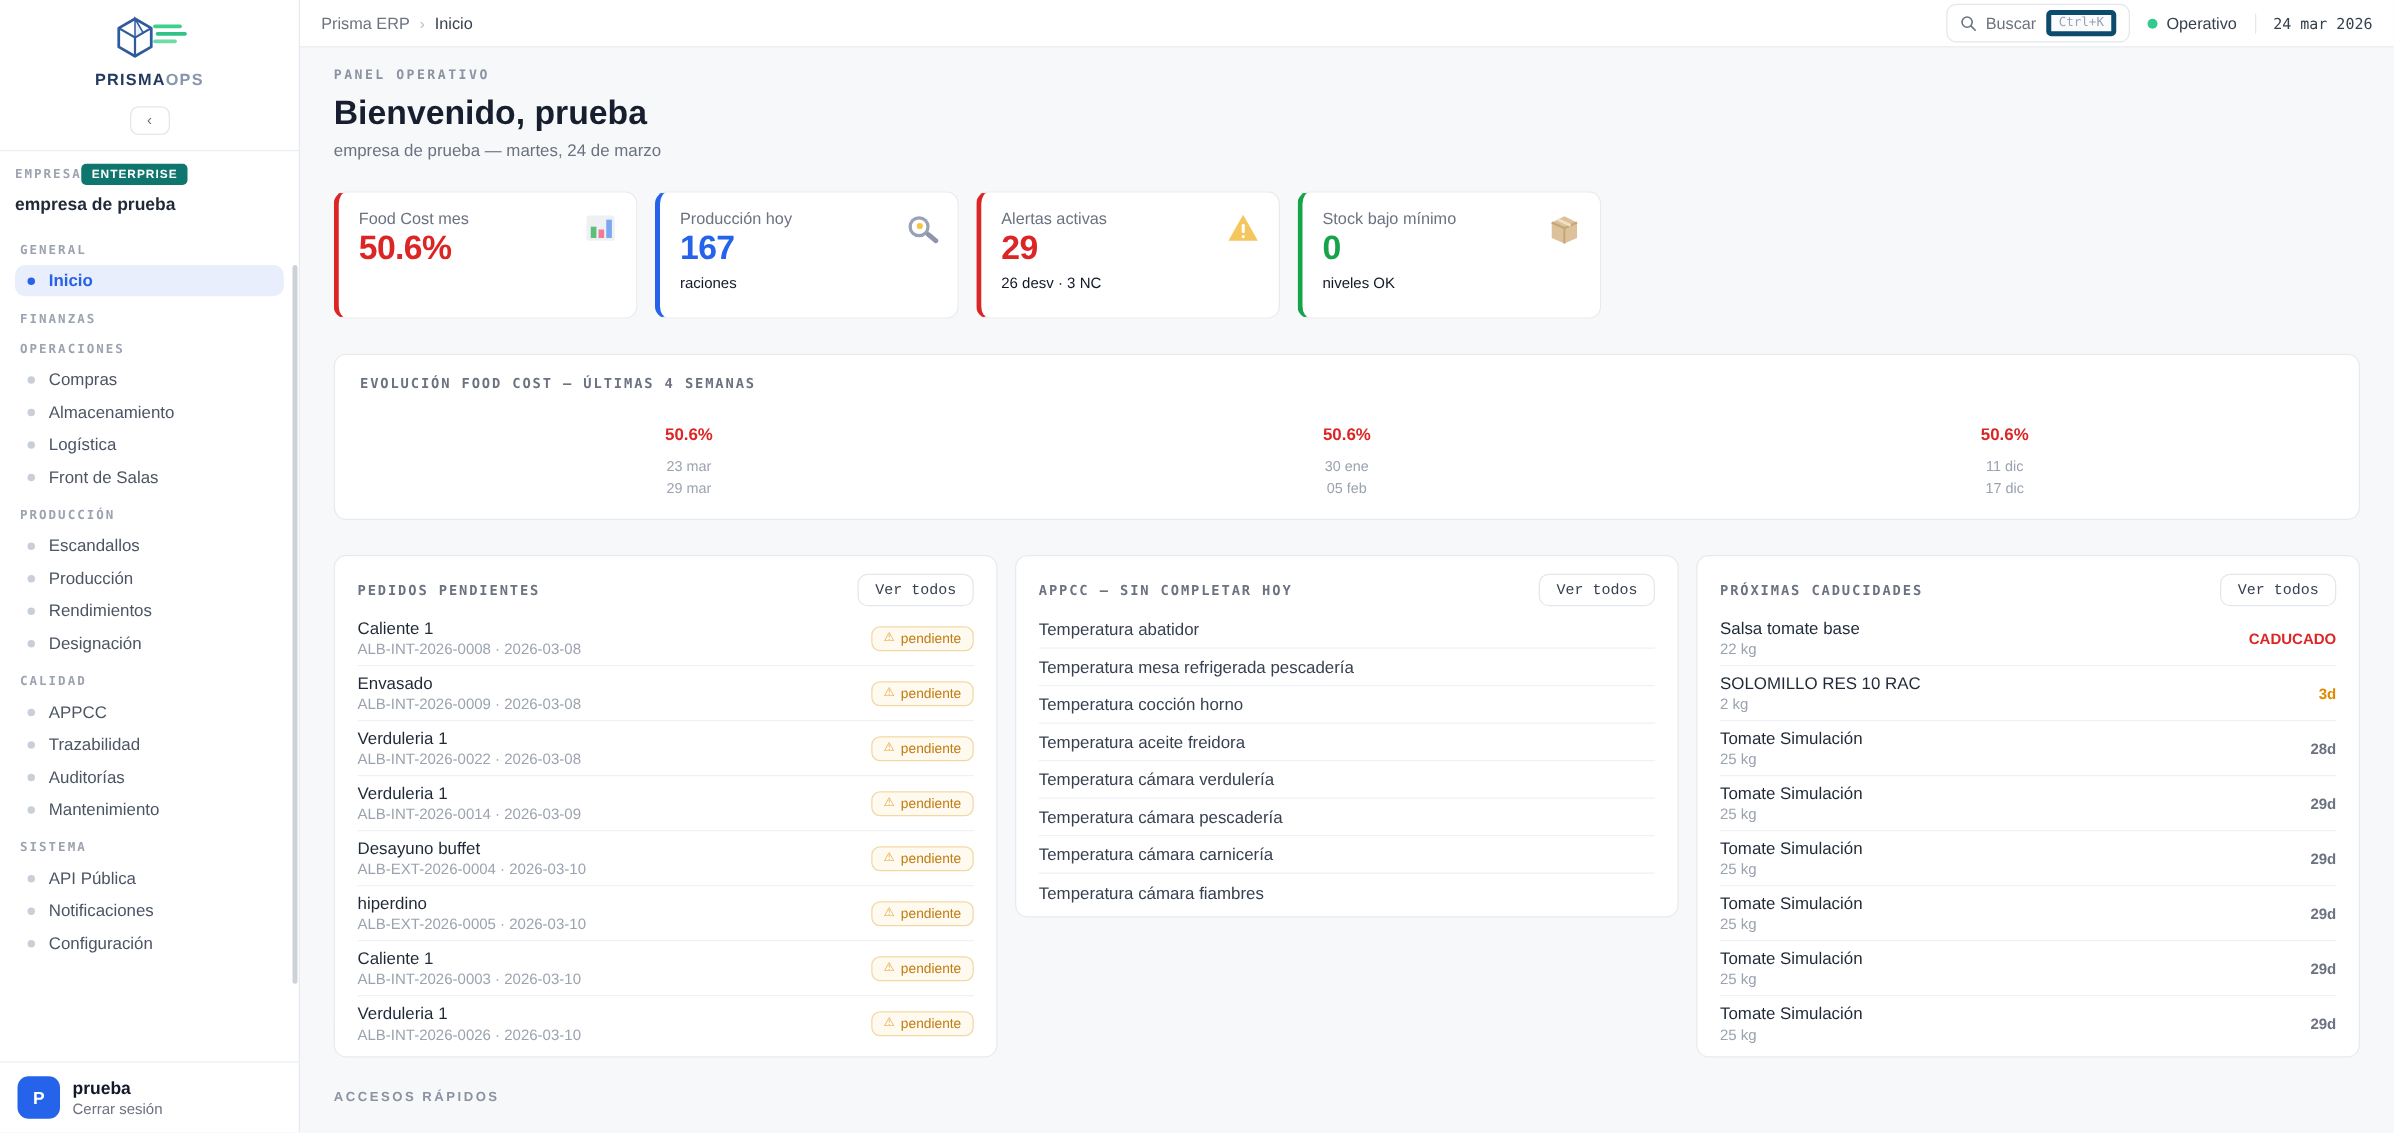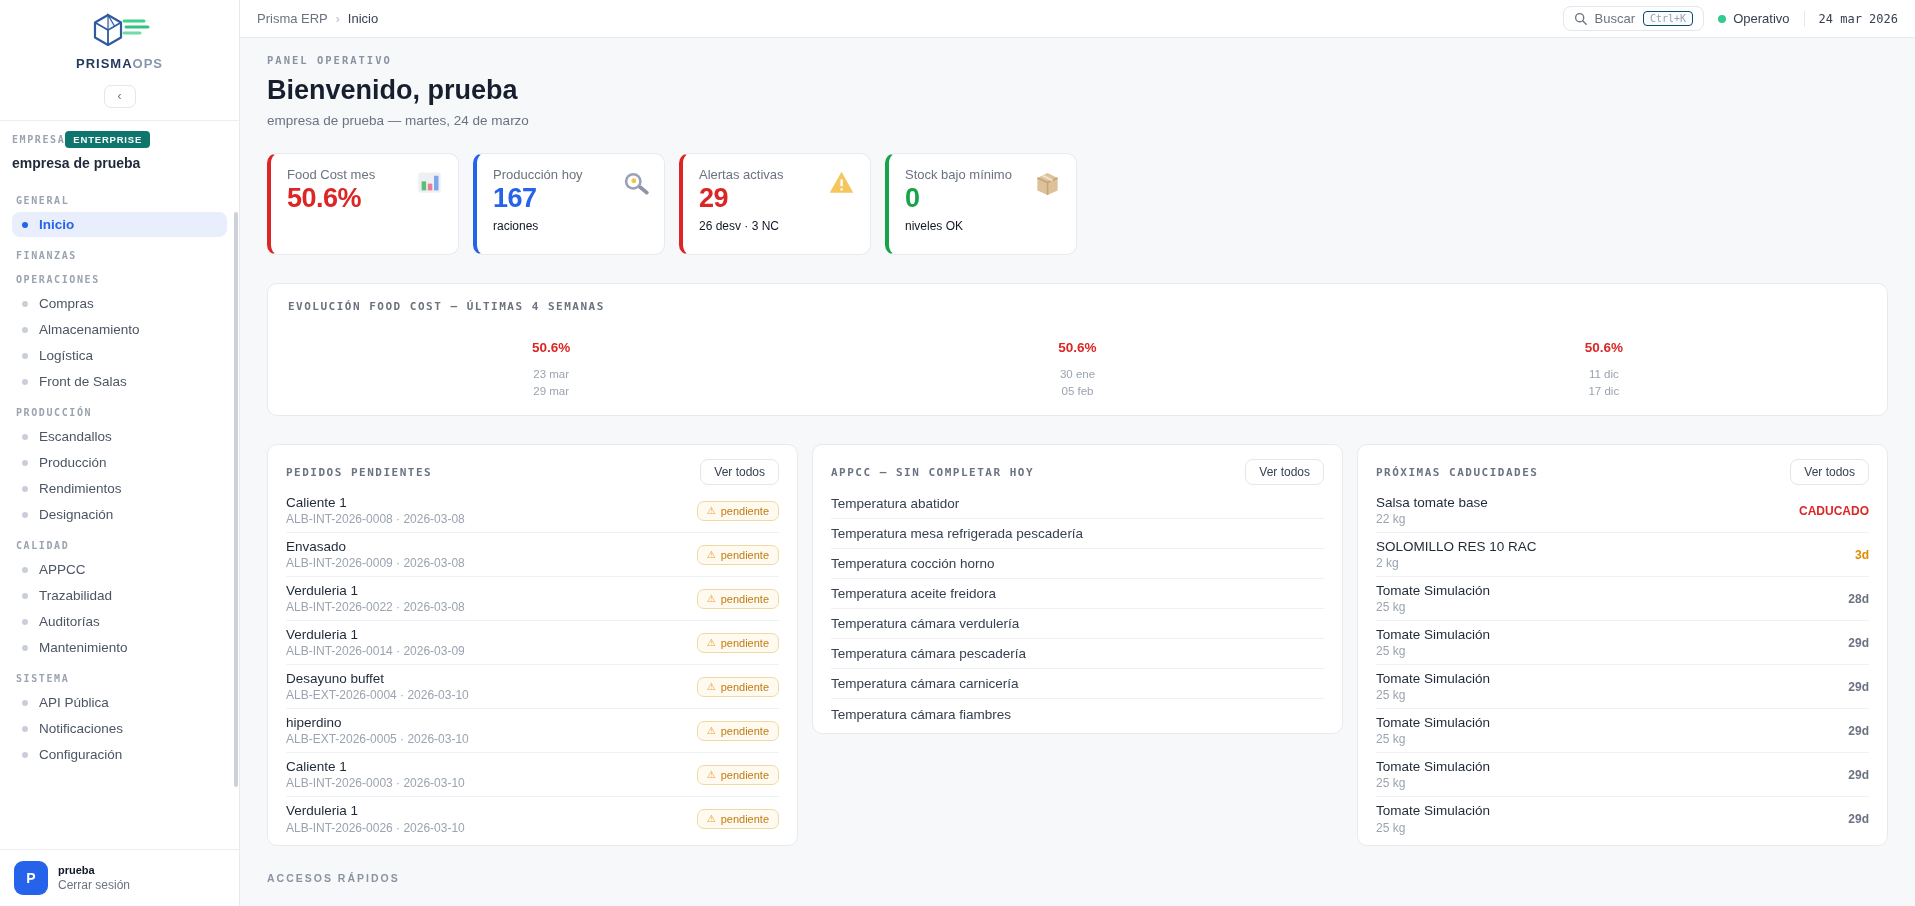--- a/index.html
+++ b/index.html
@@ -25,44 +25,44 @@
   .nav{flex:1;overflow:hidden;padding:6px 12px 0}
   .nav-heading{font-family:"DejaVu Sans Mono",monospace;font-size:10px;font-weight:bold;color:var(--faint);letter-spacing:1.6px;margin:13px 4px 6px}
   .nav-section:first-child .nav-heading{margin-top:6px}
   .nav-item{display:flex;align-items:center;gap:11px;padding:5px 10px;border-radius:8px;color:var(--txt-soft);font-size:13.5px;cursor:pointer;margin:1px 0}
   .nav-item .dot{width:6px;height:6px;border-radius:50%;background:#c9cfd8;flex:none}
   .nav-item[data-active="true"]{background:#e8eefb;color:var(--blue);font-weight:bold}
   .nav-item[data-active="true"] .dot{background:var(--blue)}
   .scroll-thumb{position:absolute;right:1px;top:212px;width:4px;height:575px;border-radius:2px;background:#cdd2da}
   .user{border-top:1px solid #eceef2;padding:11px 14px;display:flex;gap:10px;align-items:center}
   .avatar{width:34px;height:34px;border-radius:9px;background:var(--blue);color:#fff;font-weight:bold;font-size:14px;display:flex;align-items:center;justify-content:center}
-  .user-name{font-size:11px;font-weight:bold;color:#111827}
+  .user-name{font-size:14px;font-weight:bold;color:#111827}
   .logout{font-size:12px;color:var(--muted);margin-top:2px;cursor:pointer}
 
   
   .main{flex:1;display:flex;flex-direction:column;overflow:hidden}
   .topbar{height:38px;min-height:38px;background:#fff;border-bottom:1px solid var(--line);display:flex;align-items:center;justify-content:space-between;padding:0 17px}
   .breadcrumb{font-size:13px;color:var(--muted);display:flex;gap:8px;align-items:center}
   .breadcrumb .sep{color:#b6bcc6;font-size:12px}
   .breadcrumb .current{color:#374151}
   .topbar-right{display:flex;align-items:center;gap:14px}
   .search-box{display:flex;align-items:center;gap:8px;border:1px solid #e3e6ea;border-radius:8px;padding:4px 10px;background:#fff;color:var(--muted);font-size:13px;cursor:pointer}
-  .kbd{border:1px solid #0c4a6e;border-radius:4px;padding:1px 6px;font-family:"DejaVu Sans Mono",monospace;font-size:10px;color:var(--faint);background:#fafbfc}
+  .kbd{border:4px solid #0c4a6e;border-radius:4px;padding:1px 6px;font-family:"DejaVu Sans Mono",monospace;font-size:10px;color:var(--faint);background:#fafbfc}
   .status{display:flex;align-items:center;gap:7px;font-size:13px;color:#374151}
   .status-dot{width:8px;height:8px;border-radius:50%}
   .vdiv{width:1px;height:16px;background:#e5e7eb}
   .date{font-family:"DejaVu Sans Mono",monospace;font-size:12px;color:#374151}
 
   .content{flex:1;padding:16px 27px 0;overflow:hidden}
   .eyebrow{font-family:"DejaVu Sans Mono",monospace;font-size:10.5px;font-weight:bold;color:#8b93a2;letter-spacing:2px}
   .page-title{margin-top:9px;font-size:27px;font-weight:bold;color:#171f2e}
   .page-sub{margin-top:7px;font-size:13.5px;color:var(--muted)}
 
   .kpi-row{display:flex;gap:14px;margin-top:25px}
-  .kpi{width:192px;height:102px;background:#fff;border:1px solid var(--line);border-left-width:4px;border-radius:10px;padding:13px 16px;position:relative}
+  .kpi{width:243px;height:102px;background:#fff;border:1px solid var(--line);border-left-width:4px;border-radius:10px;padding:13px 16px;position:relative}
   .kpi[data-accent="red"]{border-left-color:var(--red)}
   .kpi[data-accent="blue"]{border-left-color:var(--blue)}
   .kpi[data-accent="green"]{border-left-color:var(--green)}
   .kpi-label{font-size:13px;color:var(--muted)}
   .kpi-value{margin-top:1px;font-size:27px;font-weight:bold;letter-spacing:-.5px}
   .kpi[data-accent="red"] .kpi-value{color:var(--red)}
   .kpi[data-accent="blue"] .kpi-value{color:var(--blue)}
   .kpi[data-accent="green"] .kpi-value{color:var(--green)}
   .kpi-sub{margin-top:5px;font-size:12px;color:#111827}
   .kpi-icon{position:absolute;top:15px;right:15px;width:27px;height:27px}
@@ -74,21 +74,21 @@
 
   .evo-panel{margin-top:28px;background:#fff;border:1px solid var(--line);border-radius:10px;padding:16px 20px;height:133px}
   .panel-title{font-family:"DejaVu Sans Mono",monospace;font-size:11px;font-weight:bold;color:var(--muted);letter-spacing:1.5px}
   .evo-cols{display:flex;justify-content:space-around;margin-top:27px;text-align:center}
   .evo-val{color:var(--red);font-weight:bold;font-size:13.5px}
   .evo-dates{margin-top:11px;font-size:11.5px;color:var(--faint);line-height:1.45}
 
   .grid3{display:grid;grid-template-columns:1fr 1fr 1fr;gap:14px;margin-top:28px;align-items:start}
   .panel{background:#fff;border:1px solid var(--line);border-radius:10px;padding:12px 18px 4px}
   .panel-head{display:flex;justify-content:space-between;align-items:center;margin-bottom:2px;min-height:30px}
-  .btn-vertodos{border:1px solid #e3e6ea;background:#fff;border-radius:8px;padding:5px 13px;font-size:12px;color:#374151;cursor:pointer;font-family:Liberation Sans, sans-serif}
+  .btn-vertodos{border:1px solid #e3e6ea;background:#fff;border-radius:8px;padding:5px 13px;font-size:12px;color:#374151;cursor:pointer;font-family:Liberation Mono, monospace}
 
   .pedido-row{display:flex;justify-content:space-between;align-items:center;padding:7px 0;border-bottom:1px solid var(--line-soft);height:44px}
   .pedido-row:last-child{border-bottom:none}
   .pedido-name{font-size:13.5px;font-weight:normal;color:#1f2937;line-height:1.15}
   .pedido-ref{font-size:12px;color:var(--faint);margin-top:3px;line-height:1.1}
   .badge-pendiente{display:inline-flex;align-items:center;gap:5px;border:1px solid #f2d9a4;background:#fefaf0;color:#c27b10;font-size:11px;padding:3px 9px;border-radius:7px;white-space:nowrap}
   .badge-warn{color:#e9a23b;font-size:10px;line-height:1}
 
   .appcc-row{padding:8px 0;border-bottom:1px solid var(--line-soft);font-size:13.5px;color:#374151;height:30px;display:flex;align-items:center}
   .appcc-row:last-child{border-bottom:none}

